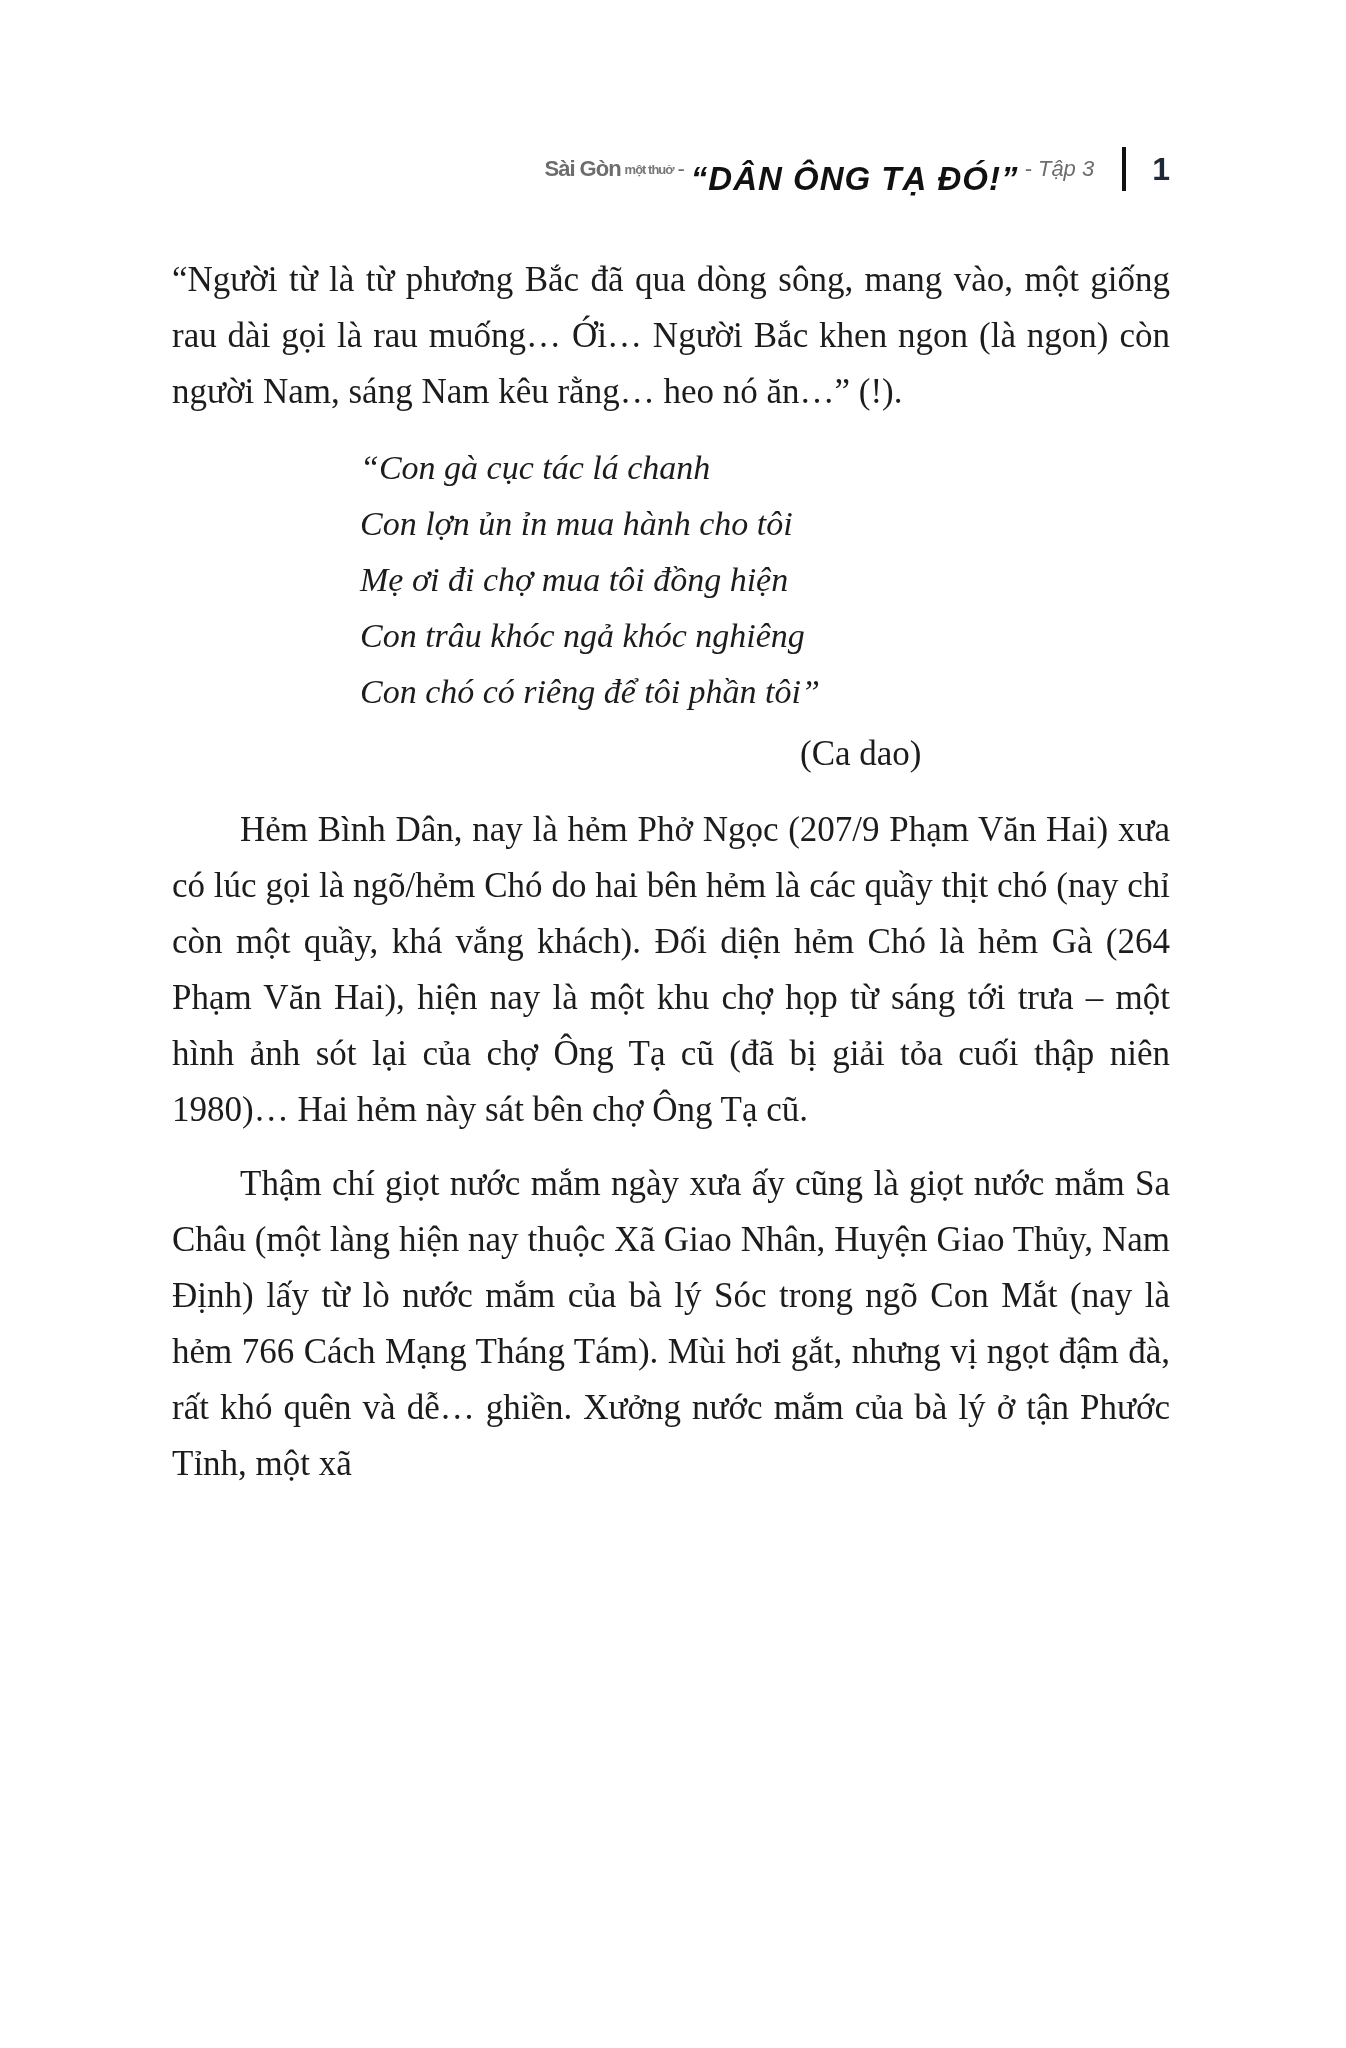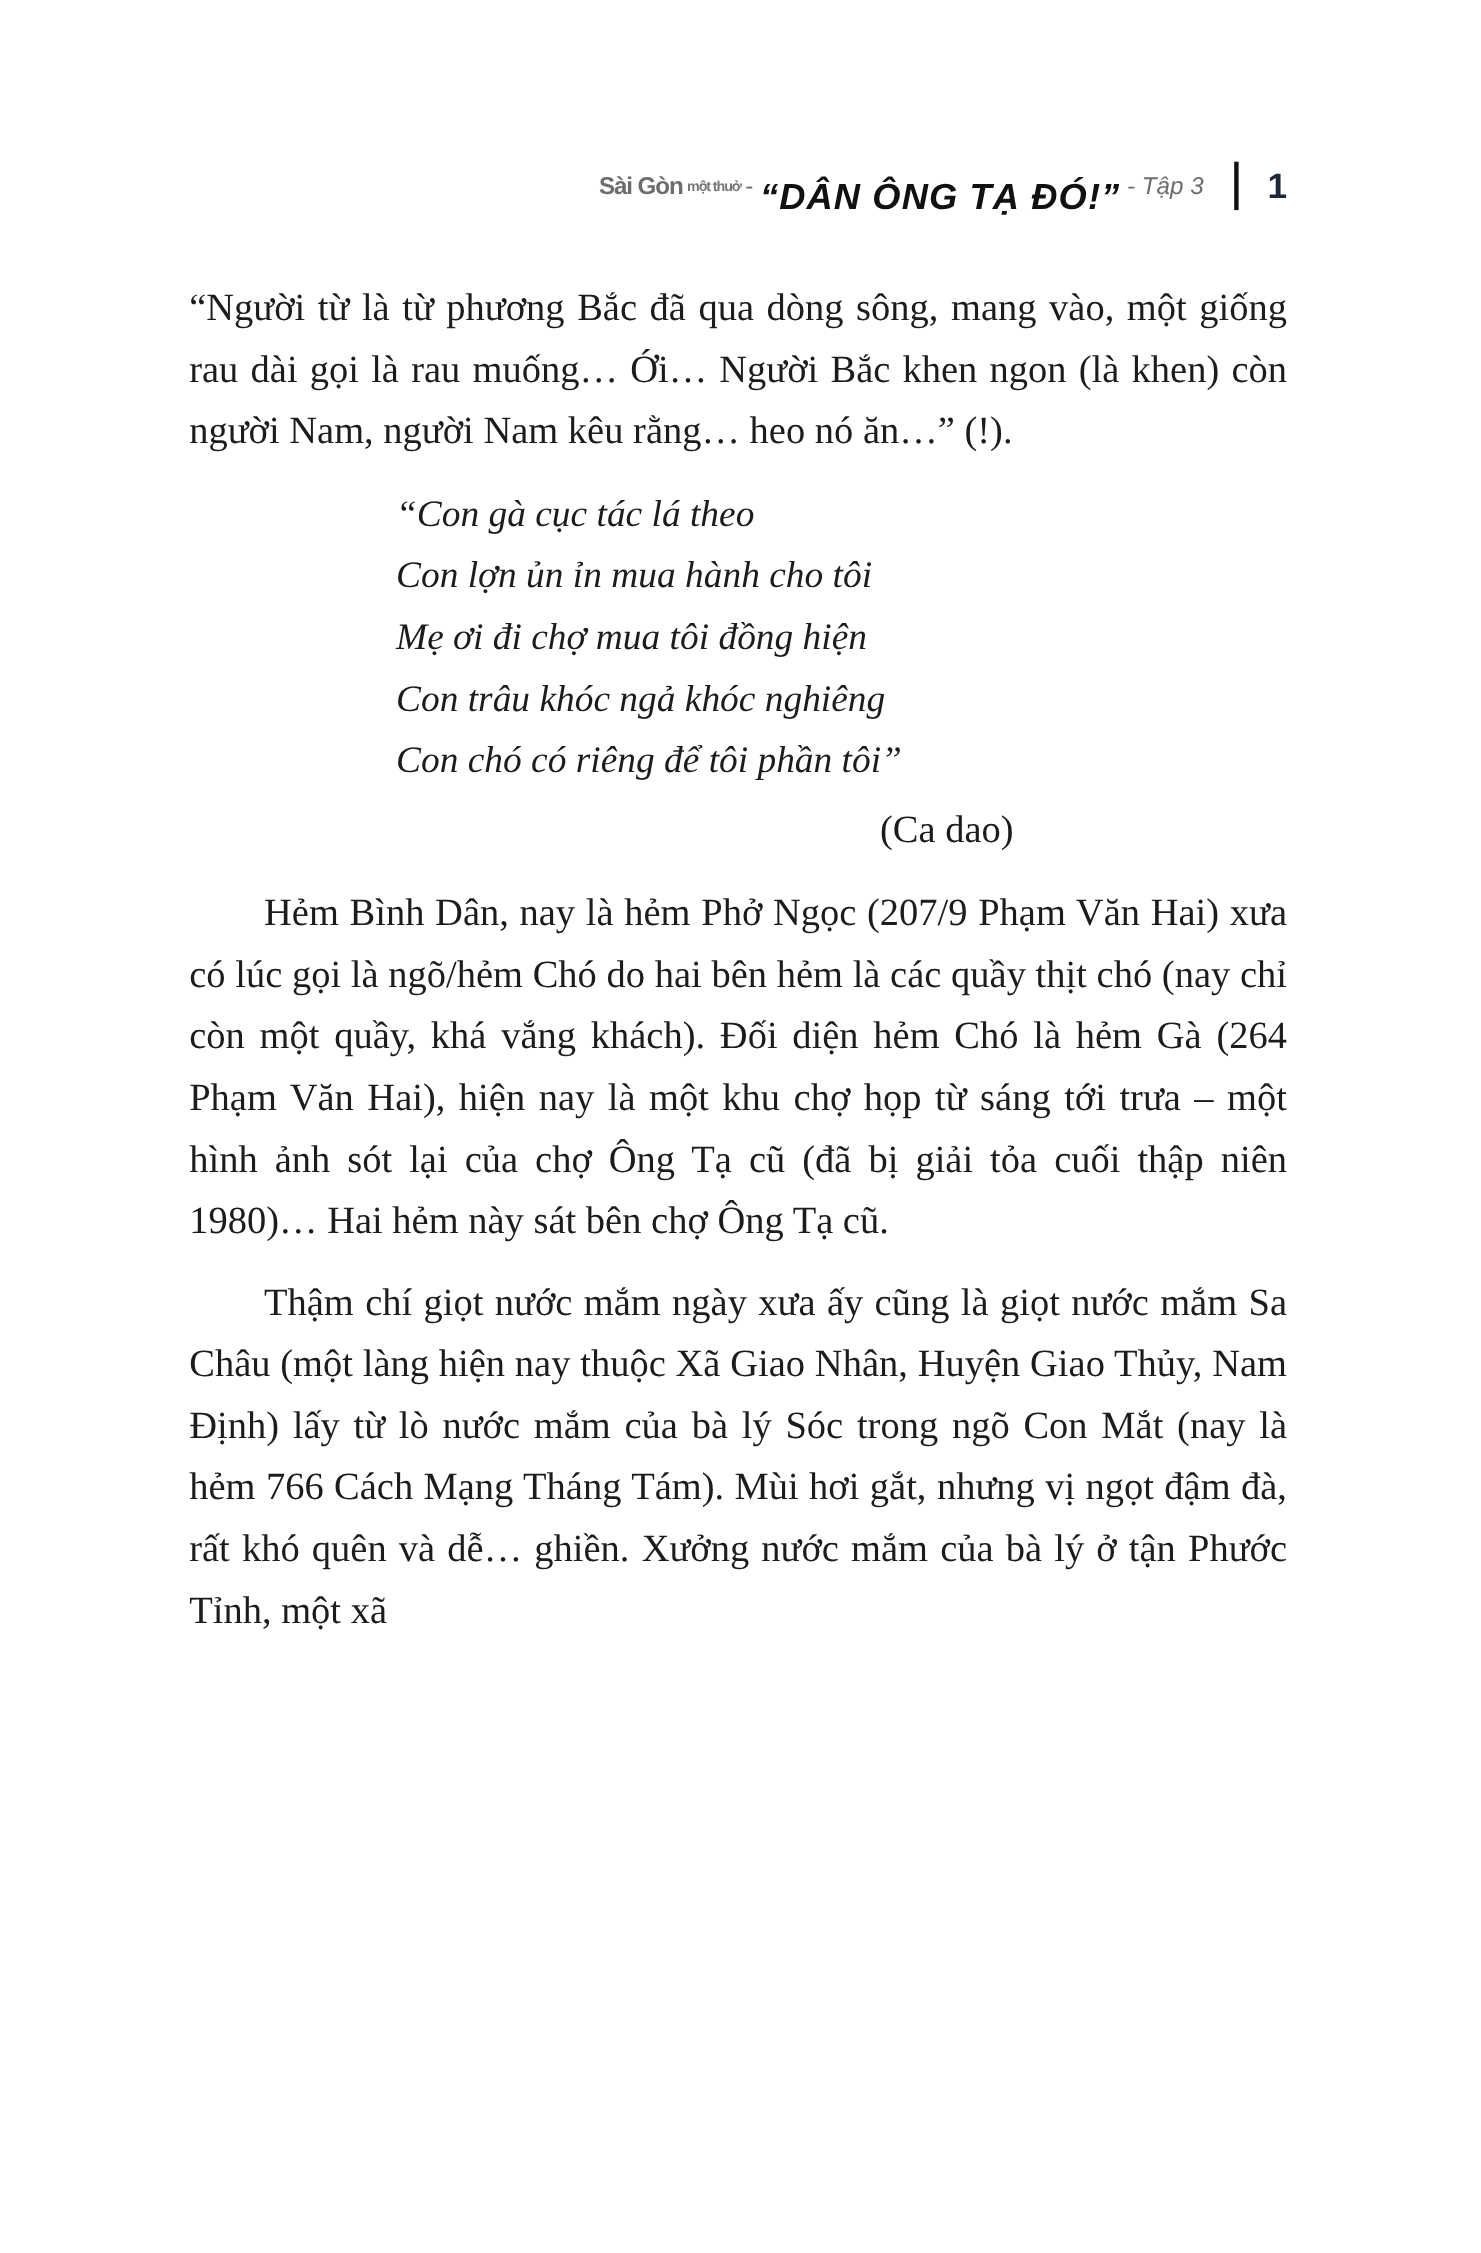--- a/index.html
+++ b/index.html
@@ -109,24 +109,24 @@
   <span class="header-series">Sài Gòn</span>
   <span class="header-series-sub">một thuở</span>
   <span class="header-sep">-</span>
   <span class="header-title">“DÂN ÔNG TẠ ĐÓ!”</span>
   <span class="header-volume">- Tập 3</span>
   <span class="header-bar"></span>
   <span class="page-number">1</span>
 </div>
 
 <main class="body-text">
-  <p class="para">“Người từ là từ phương Bắc đã qua dòng sông, mang vào, một giống rau dài gọi là rau muống… Ới… Người Bắc khen ngon (là khen) còn người Nam, người Nam kêu rằng… heo nó ăn…” (!).</p>
+  <p class="para">“Người từ là từ phương Bắc đã qua dòng sông, mang vào, một giống rau dài gọi là rau muống… Ới… Người Bắc khen ngon (là ngon) còn người Nam, sáng Nam kêu rằng… heo nó ăn…” (!).</p>
 
   <div class="poem">
-    <span class="poem-line">“Con gà cục tác lá theo</span>
+    <span class="poem-line">“Con gà cục tác lá chanh</span>
     <span class="poem-line">Con lợn ủn ỉn mua hành cho tôi</span>
     <span class="poem-line">Mẹ ơi đi chợ mua tôi đồng hiện</span>
     <span class="poem-line">Con trâu khóc ngả khóc nghiêng</span>
     <span class="poem-line">Con chó có riêng để tôi phần tôi”</span>
   </div>
   <div class="attribution">(Ca dao)</div>
 
   <p class="para indent">Hẻm Bình Dân, nay là hẻm Phở Ngọc (207/9 Phạm Văn Hai) xưa có lúc gọi là ngõ/hẻm Chó do hai bên hẻm là các quầy thịt chó (nay chỉ còn một quầy, khá vắng khách). Đối diện hẻm Chó là hẻm Gà (264 Phạm Văn Hai), hiện nay là một khu chợ họp từ sáng tới trưa – một hình ảnh sót lại của chợ Ông Tạ cũ (đã bị giải tỏa cuối thập niên 1980)… Hai hẻm này sát bên chợ Ông Tạ cũ.</p>
   <p class="para indent">Thậm chí giọt nước mắm ngày xưa ấy cũng là giọt nước mắm Sa Châu (một làng hiện nay thuộc Xã Giao Nhân, Huyện Giao Thủy, Nam Định) lấy từ lò nước mắm của bà lý Sóc trong ngõ Con Mắt (nay là hẻm 766 Cách Mạng Tháng Tám). Mùi hơi gắt, nhưng vị ngọt đậm đà, rất khó quên và dễ… ghiền. Xưởng nước mắm của bà lý ở tận Phước Tỉnh, một xã</p>
 </main>

